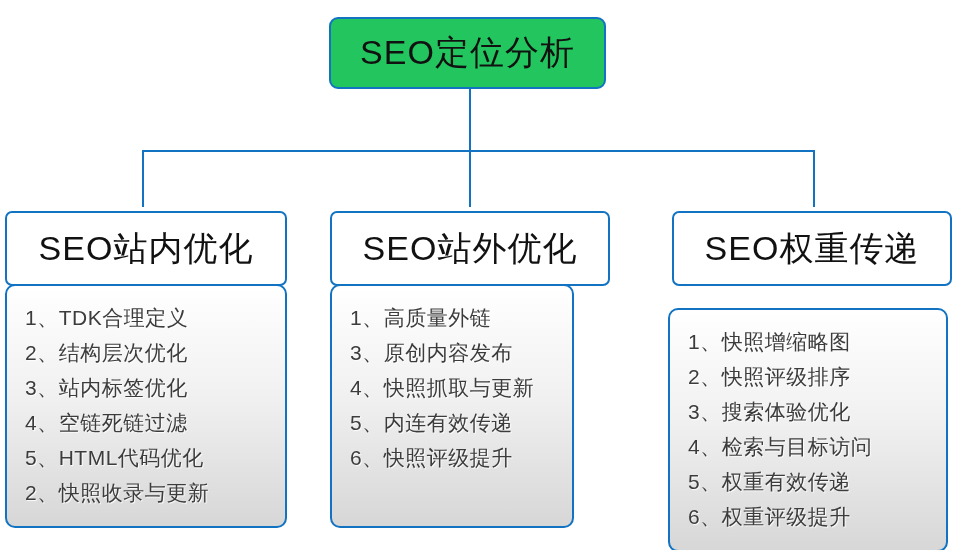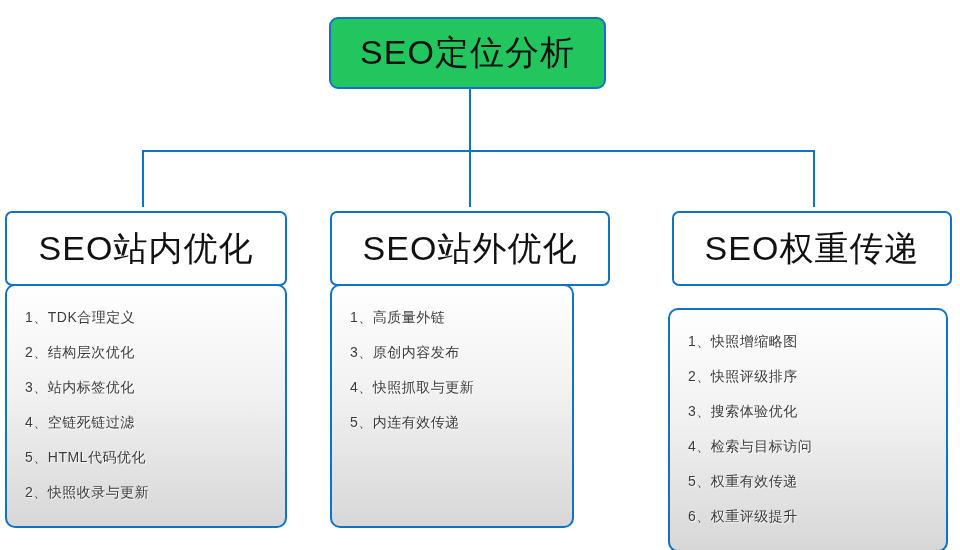--- a/index.html
+++ b/index.html
@@ -80,21 +80,21 @@
   .list-1 { left: 5px;   width: 282px; }
   .list-2 { left: 330px; width: 244px; }
   .list-3 { left: 668px; width: 280px; margin-top: 24px; }
 
   .list-box ul {
     list-style: none;
     margin: 0;
     padding: 0;
   }
   .list-box .item {
-    font-size: 14px;
+    font-size: 21px;
     line-height: 35px;
     color: #3c3c3c;
     text-shadow: 1px 1px 1px rgba(255,255,255,0.95);
     white-space: nowrap;
     letter-spacing: 0.5px;
   }
 </style>
 </head>
 <body>
 
@@ -121,20 +121,21 @@
         <li class="item">5、HTML代码优化</li>
         <li class="item">2、快照收录与更新</li>
       </ul>
   </div>
   <div class="list-box list-2">
     <ul>
         <li class="item">1、高质量外链</li>
         <li class="item">3、原创内容发布</li>
         <li class="item">4、快照抓取与更新</li>
         <li class="item">5、内连有效传递</li>
+        <li class="item">6、快照评级提升</li>
       </ul>
   </div>
   <div class="list-box list-3">
     <ul>
         <li class="item">1、快照增缩略图</li>
         <li class="item">2、快照评级排序</li>
         <li class="item">3、搜索体验优化</li>
         <li class="item">4、检索与目标访问</li>
         <li class="item">5、权重有效传递</li>
         <li class="item">6、权重评级提升</li>

